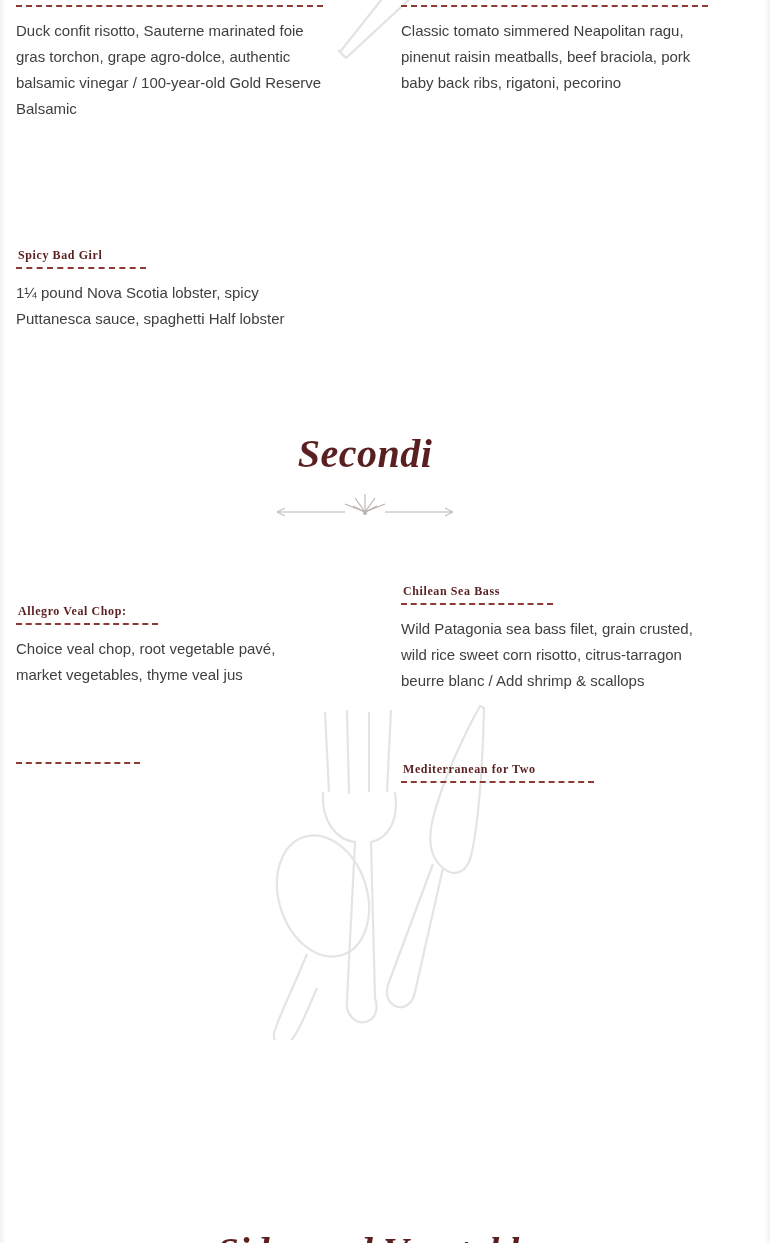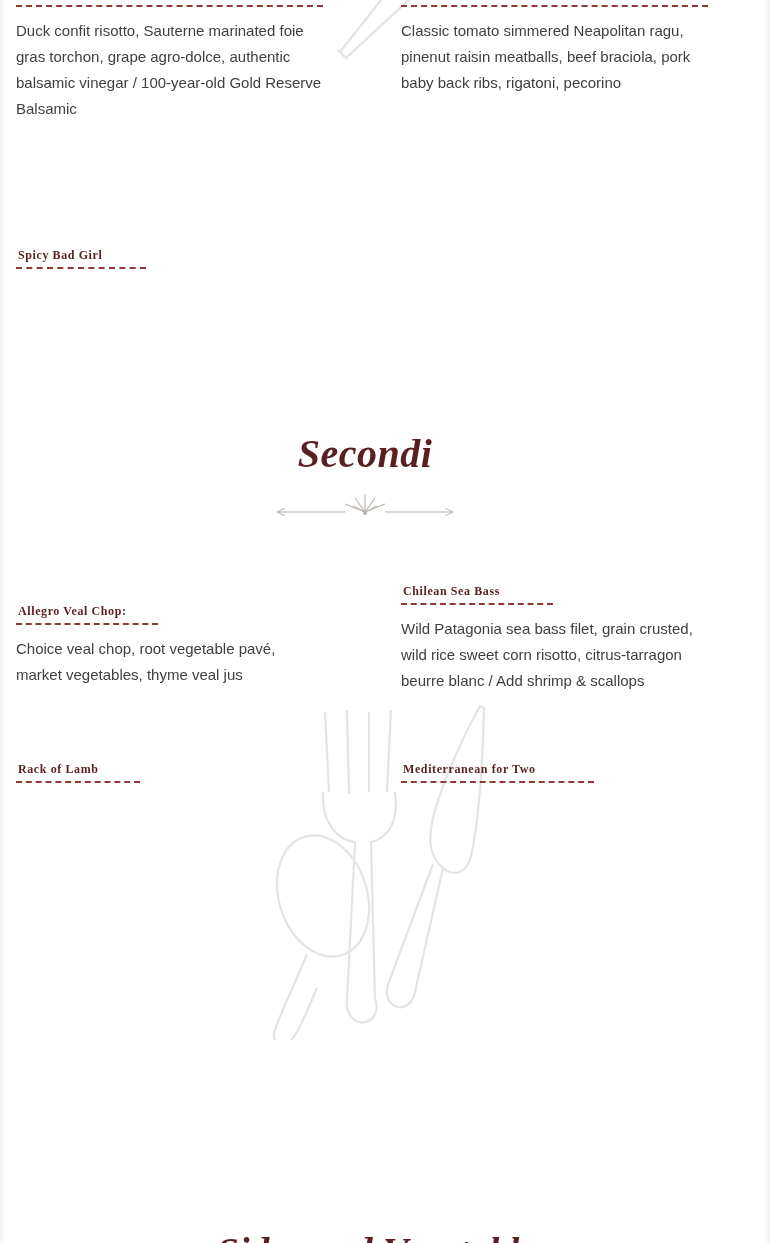--- a/index.html
+++ b/index.html
@@ -186,20 +186,21 @@
 
     <div class="menu-item col2">
       <div class="item-name">Ragù alla Napoletana</div>
       <div class="dash-rule"></div>
       <p class="item-desc">Classic tomato simmered Neapolitan ragu, pinenut raisin meatballs, beef braciola, pork baby back ribs, rigatoni, pecorino</p>
     </div>
 
     <div class="menu-item" style="margin-top:78px;">
       <div class="item-name">Spicy Bad Girl</div>
       <div class="dash-rule" style="width:130px;"></div>
+      <p class="item-desc">1¼ pound Nova Scotia lobster, spicy Puttanesca sauce, spaghetti Half lobster</p>
     </div>
 
   </div>
 
   <div class="section-block section-secondi">
     <h2 class="section-title">Secondi</h2>
     <div class="ornament">
       <svg width="180" height="32" viewBox="0 0 180 32">
         <g stroke="#b9b3ab" fill="none" stroke-width="1">
           <line x1="2" y1="22" x2="70" y2="22"></line>
@@ -226,21 +227,20 @@
       <p class="item-desc">Choice veal chop, root vegetable pavé, market vegetables, thyme veal jus</p>
     </div>
 
     <div class="menu-item col2">
       <div class="item-name">Chilean Sea Bass</div>
       <div class="dash-rule" style="width:152px;"></div>
       <p class="item-desc">Wild Patagonia sea bass filet, grain crusted, wild rice sweet corn risotto, citrus-tarragon beurre blanc / Add shrimp &amp; scallops</p>
     </div>
 
     <div class="menu-item col2" style="margin-top:20px;">
-      <div class="item-name">Rack of Lamb</div>
       <div class="dash-rule" style="width:124px;"></div>
     </div>
 
     <div class="menu-item" style="margin-top:20px;">
       <div class="item-name">Mediterranean for Two</div>
       <div class="dash-rule" style="width:193px;"></div>
     </div>
 
   </div>
 

